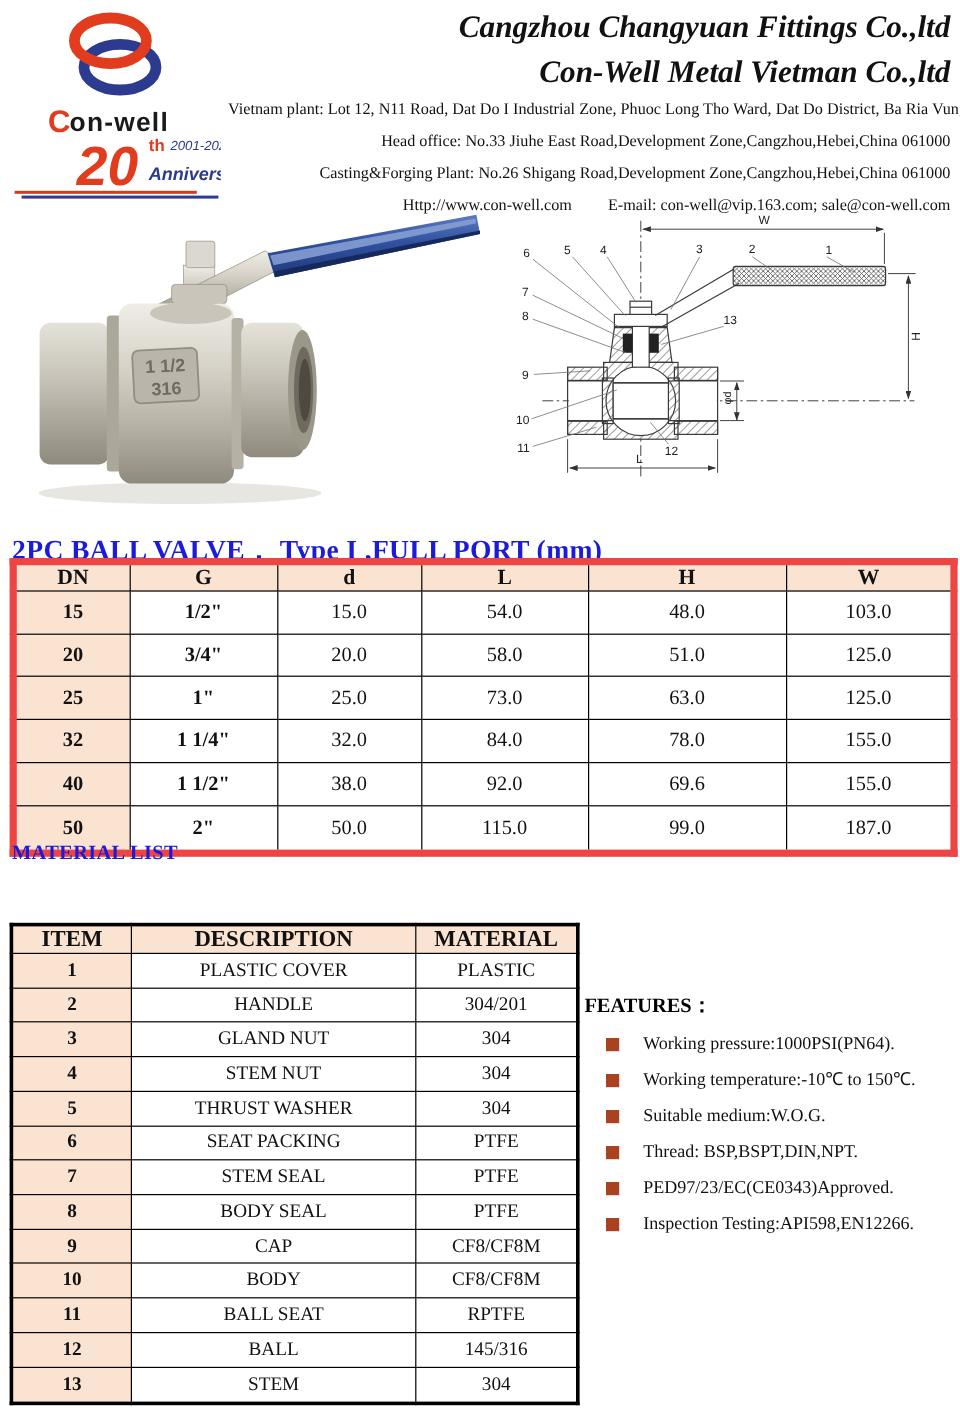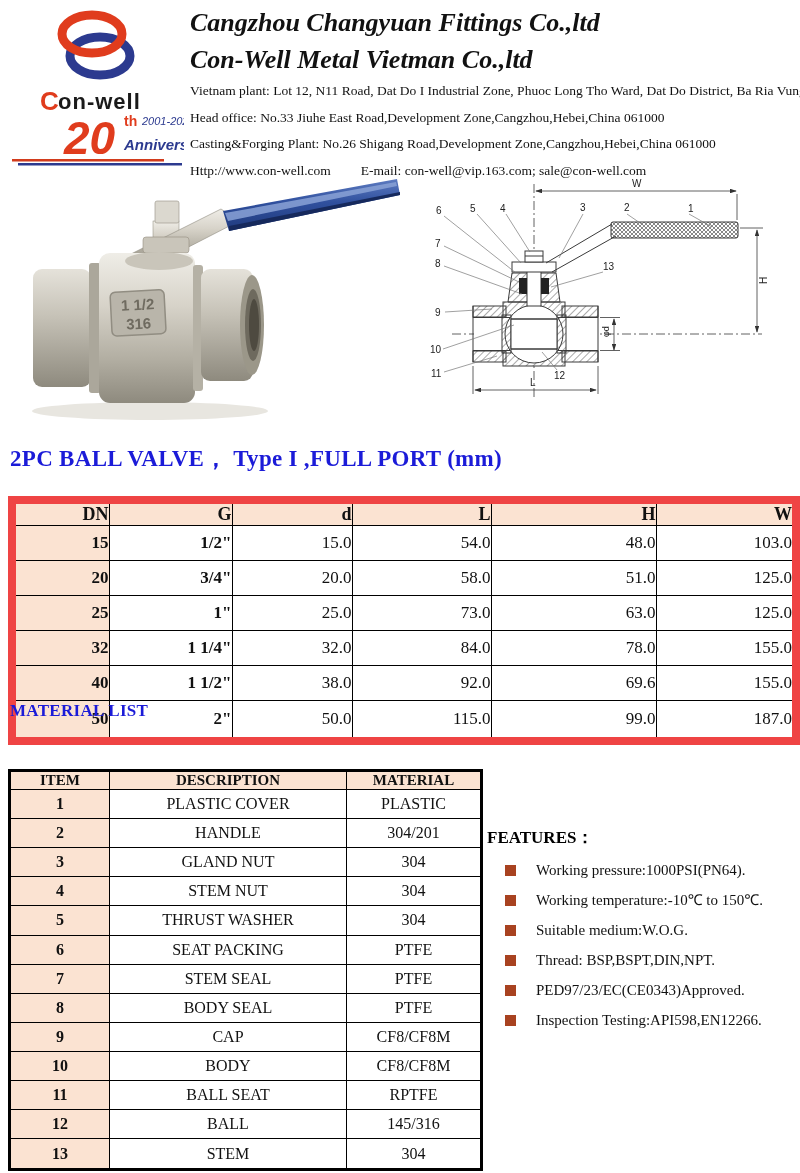--- a/index.html
+++ b/index.html
@@ -4,56 +4,56 @@
 <style>
   * { margin:0; padding:0; box-sizing:border-box; }
   html,body { background:#ffffff; }
   .page {
     position:relative; width:800px; height:1173px; overflow:hidden;
     background:#ffffff; font-family:"Liberation Serif", serif; color:#111;
   }
 
   
   .logo { position:absolute; left:12px; top:4px; width:172px; height:166px; }
-  .header-right { position:absolute; left:190px; top:4px; width:602px; text-align:left; }
+  .header-right { position:absolute; left:190px; top:4px; width:602px; text-align:right; }
   .company-line { font-size:26px; font-weight:bold; font-style:italic; line-height:37px; white-space:nowrap; }
   .info-line { font-size:13.5px; line-height:26.5px; white-space:nowrap; }
   .info-line .gap { display:inline-block; width:30px; }
 
   
   .photo-wrap   { position:absolute; left:25px;  top:173px; width:375px; height:262px; }
   .diagram-wrap { position:absolute; left:400px; top:166px; width:396px; height:274px; }
   svg text { font-family:"Liberation Sans", sans-serif; }
 
   
   .spec-title {
     position:absolute; left:10px; top:443px; font-size:23px; font-weight:bold;
     color:#1b1bd8; letter-spacing:.3px; white-space:nowrap;
   }
   table { border-collapse:collapse; table-layout:fixed; }
   .spec-table {
-    position:absolute; left:8px; top:496px; width:784px; height:249px;
-    border:8px solid #ef4444; font-size:17px; text-align:right;
+    position:absolute; left:8px; top:465px; width:784px; height:249px;
+    border:6px solid #ef4444; font-size:17px; text-align:center;
   }
   .spec-table th, .spec-table td { border:1.5px solid #000; }
   .spec-table th { background:#fbe3d2; font-size:18px; font-weight:bold; }
   .spec-table td:first-child { background:#fbe3d2; }
   .spec-table td:nth-child(-n+2) { font-weight:bold; }
 
   
   .mat-title {
     position:absolute; left:10px; top:701px; font-size:17px; font-weight:bold;
     color:#1b1bd8; letter-spacing:.3px;
   }
   .mat-table {
     position:absolute; left:8px; top:769px; width:472px; height:402px;
     border:3px solid #000; font-size:16px; text-align:center;
   }
   .mat-table th, .mat-table td { border:1.5px solid #000; }
-  .mat-table th { background:#fbe3d2; font-weight:bold; font-size:15px; }
+  .mat-table th { background:#fbe3d2; font-weight:bold; font-size:19px; }
   .mat-table td:first-child { background:#fbe3d2; font-weight:bold; }
 
   
   .features { position:absolute; left:487px; top:826px; width:310px; }
   .features-title { font-size:17px; font-weight:bold; color:#000; }
   .features-list { list-style:none; margin-top:6px; }
   .features-list li { display:flex; align-items:flex-start; margin-top:13px; font-size:15px; line-height:17px; }
   .features-list .bullet { flex:0 0 auto; width:11px; height:11px; background:#a84220; margin:3px 20px 0 18px; }
 </style>
 </head>

